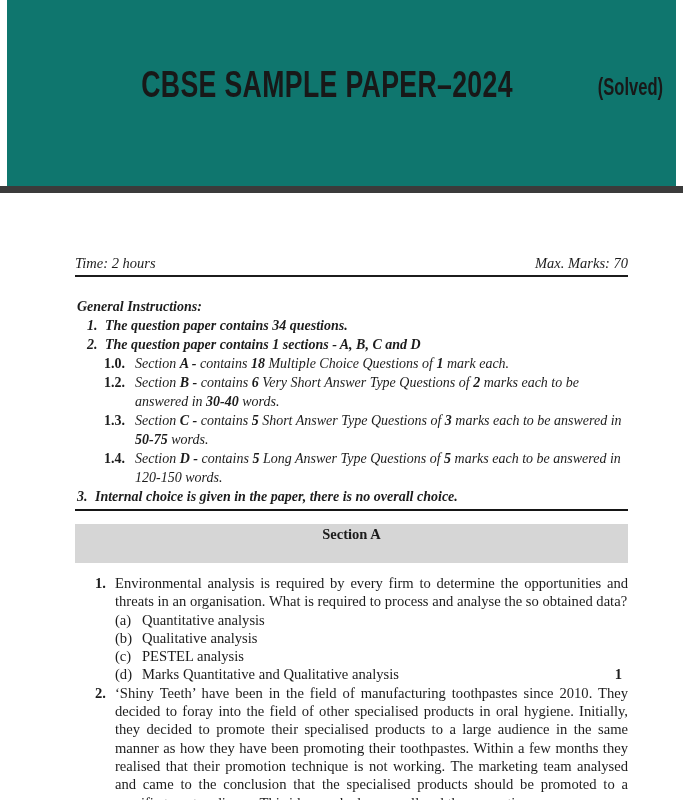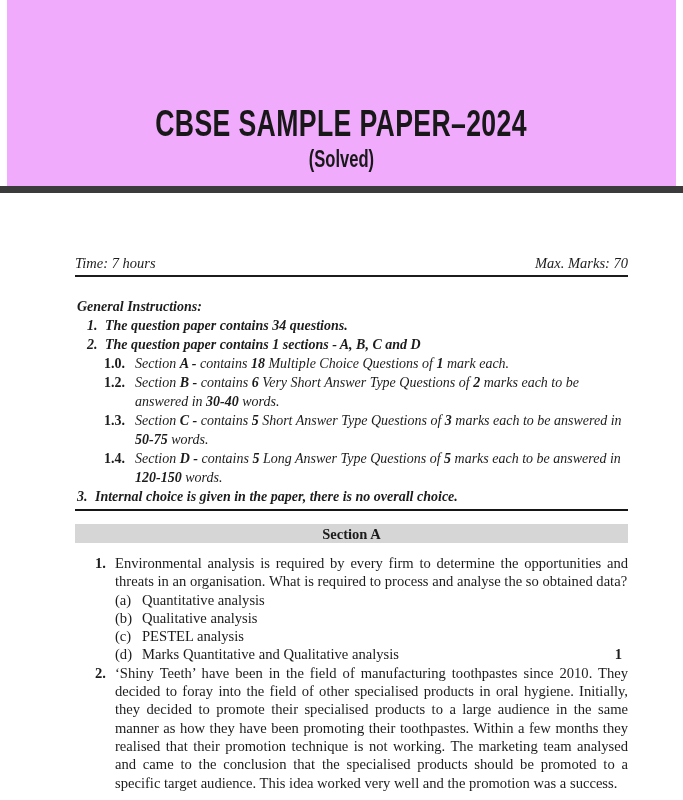--- a/index.html
+++ b/index.html
@@ -6,23 +6,22 @@
   html, body { width: 683px; height: 800px; }
   body {
     background: #ffffff;
     font-family: "Liberation Serif", serif;
     color: #1c1c1c;
     overflow: hidden;
   }
   .header-box {
     margin: 0 7px;
     height: 186px;
-    background: #f0abfc;
-    display: flex;
-    flex-direction: column;
+    background: #0f766e;
+    display: flex;
     align-items: center;
     justify-content: flex-end;
     padding-bottom: 15px;
   }
   .title-line {
     font-family: "Liberation Sans", sans-serif;
     font-weight: 700;
     font-size: 37px;
     color: #181818;
     white-space: nowrap;
@@ -73,21 +72,21 @@
     display: flex;
     padding-left: 29px;
     font-size: 14px;
     line-height: 19px;
   }
   .gi-sub .num { flex: none; width: 31px; font-weight: bold; font-style: normal; }
   .gi-sub .segtext { flex: 1; font-style: italic; }
   .divider { margin-top: 3px; border-top: 2px solid #161616; }
   .section-bar {
     margin-top: 13px;
-    height: 19px;
+    height: 39px;
     line-height: 21px;
     background: #d6d6d6;
     text-align: center;
     font-weight: bold;
     font-size: 14.5px;
   }
   .question {
     display: flex;
     margin-top: 11px;
     padding-left: 20px;
@@ -108,21 +107,21 @@
 
   <div class="header-box">
     <div class="title-line">CBSE SAMPLE PAPER–2024</div>
     <div class="subtitle-line">(Solved)</div>
   </div>
   <div class="header-rule"></div>
 
   <div class="content">
 
     <div class="meta-row">
-      <span>Time: 7 hours</span>
+      <span>Time: 2 hours</span>
       <span>Max. Marks: 70</span>
     </div>
 
     <div>
       <div class="gi-heading">General Instructions:</div>
 
       <div class="gi-item">
         <span class="num">1.</span>
         <span>The question paper contains 34 questions.</span>
       </div>
@@ -142,21 +141,21 @@
         <span class="segtext"><span>Section </span><span style="font-weight: bold;">B -</span><span> contains </span><span style="font-weight: bold;">6</span><span> Very Short Answer Type Questions of </span><span style="font-weight: bold;">2</span><span> marks each to be answered in </span><span style="font-weight: bold;">30-40</span><span> words.</span></span>
       </div>
 
       <div class="gi-sub">
         <span class="num">1.3.</span>
         <span class="segtext"><span>Section </span><span style="font-weight: bold;">C -</span><span> contains </span><span style="font-weight: bold;">5</span><span> Short Answer Type Questions of </span><span style="font-weight: bold;">3</span><span> marks each to be answered in </span><span style="font-weight: bold;">50-75</span><span> words.</span></span>
       </div>
 
       <div class="gi-sub">
         <span class="num">1.4.</span>
-        <span class="segtext"><span>Section </span><span style="font-weight: bold;">D -</span><span> contains </span><span style="font-weight: bold;">5</span><span> Long Answer Type Questions of </span><span style="font-weight: bold;">5</span><span> marks each to be answered in </span><span style="font-weight: bold;">120-150</span><span> words.</span></span>
+        <span class="segtext"><span>Section </span><span style="font-weight: bold;">D -</span><span> contains </span><span style="font-weight: bold;">5</span><span> Long Answer Type Questions of </span><span style="font-weight: bold;">5</span><span> marks each to be answered in </span><span style="font-weight: normal;">120-150</span><span> words.</span></span>
       </div>
 
       <div class="gi-item flush">
         <span class="num">3.</span>
         <span>Internal choice is given in the paper, there is no overall choice.</span>
       </div>
     </div>
 
     <div class="divider"></div>
 

